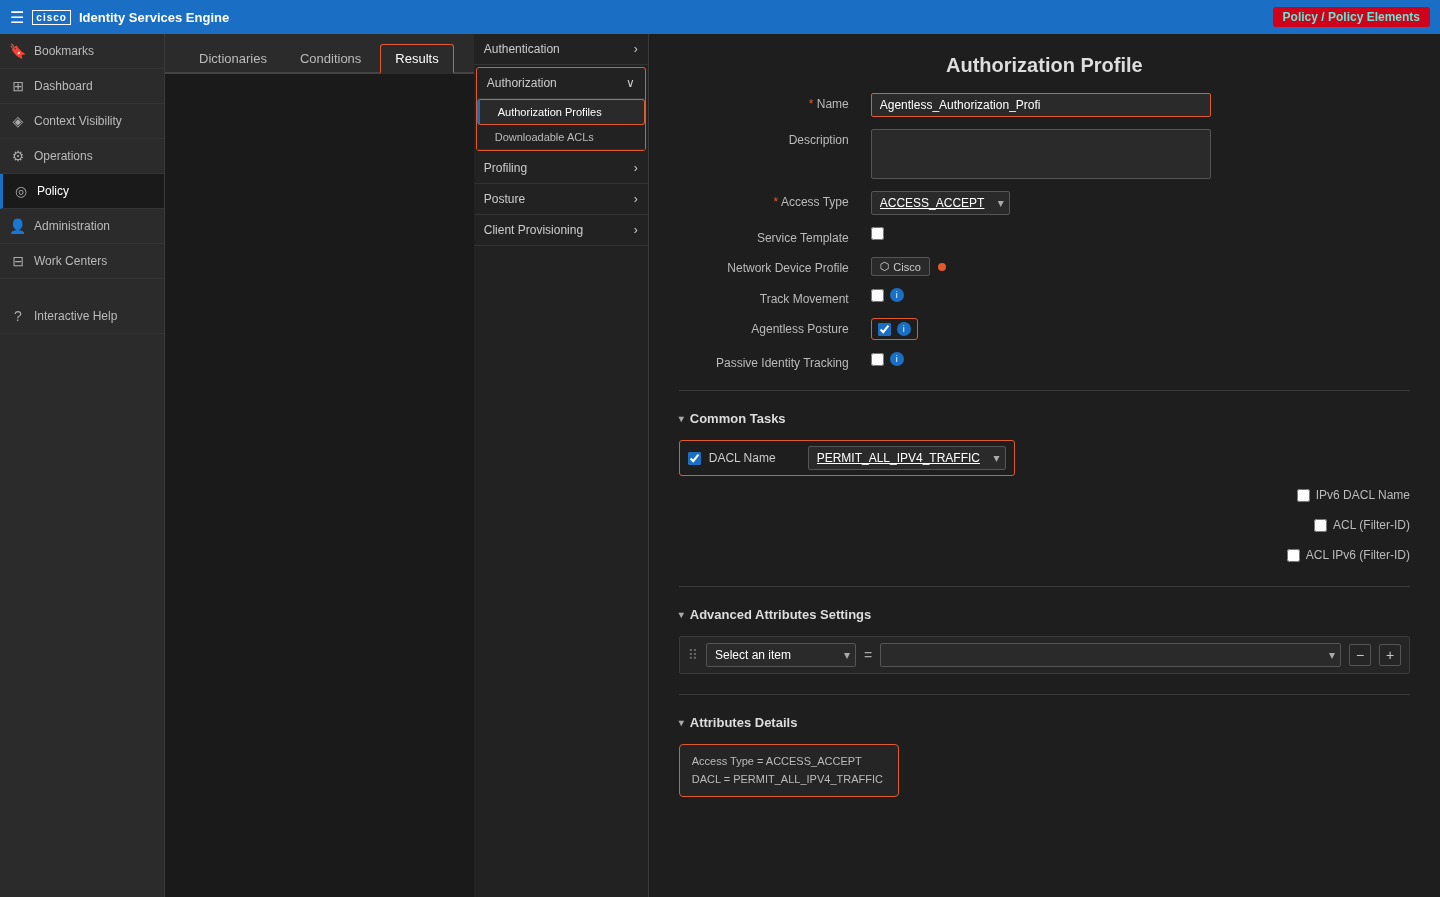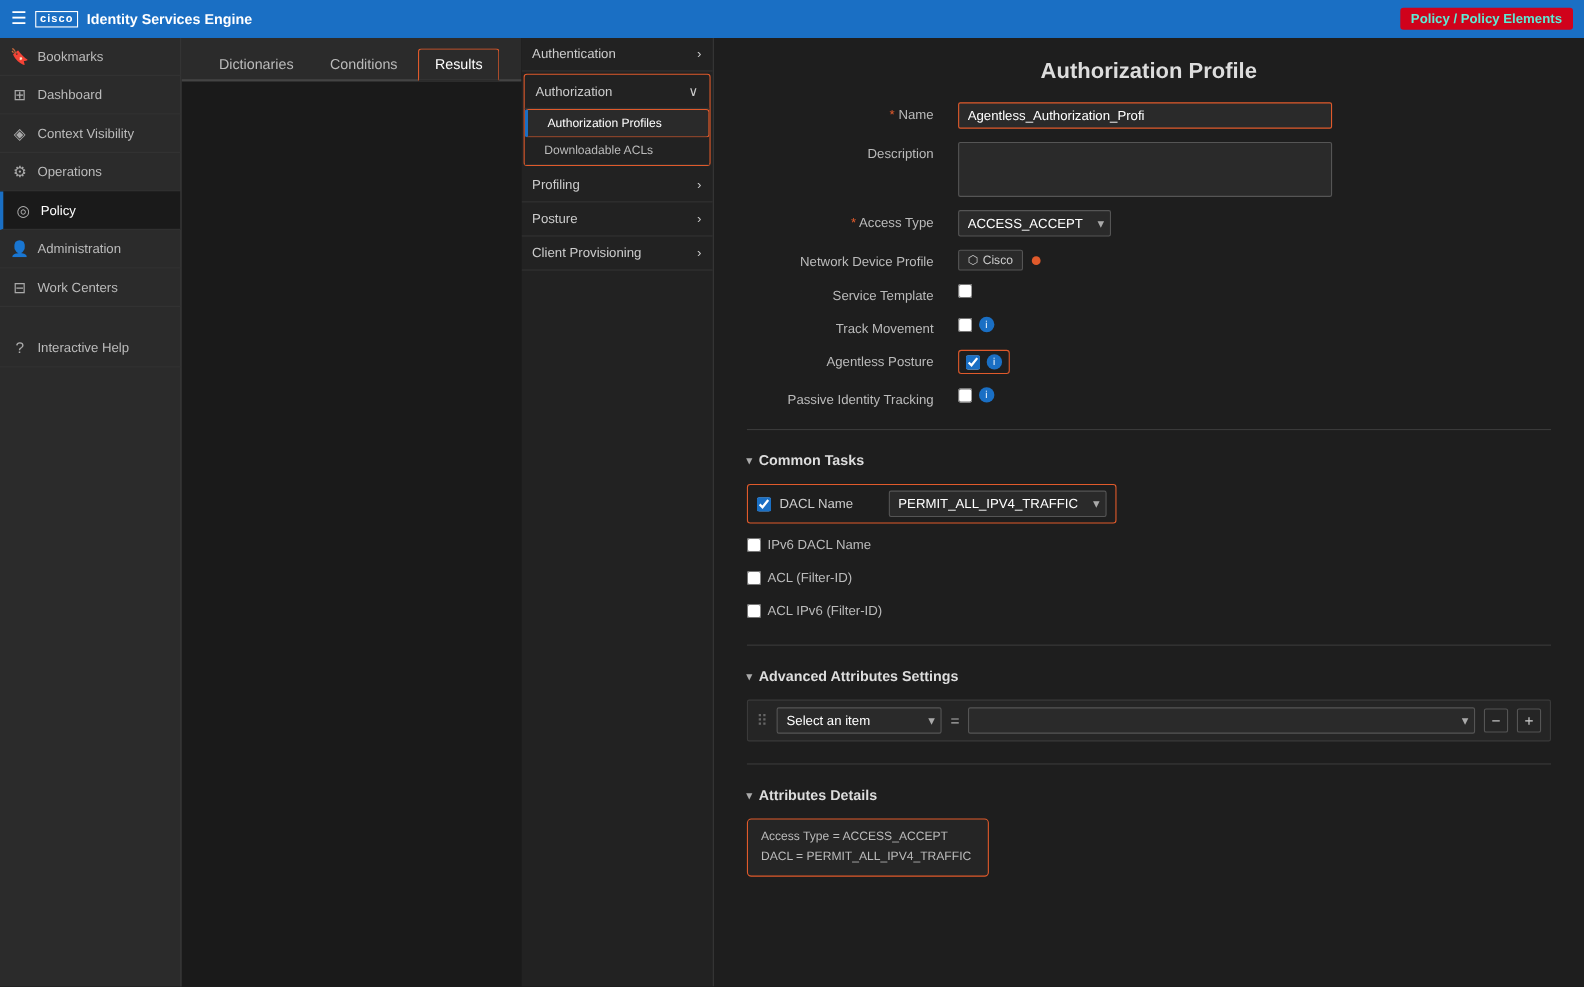--- a/index.html
+++ b/index.html
@@ -175,20 +175,21 @@
       background: #2a2a2a;
       border: 1px solid #555;
       color: #fff;
       padding: 4px 24px 4px 8px;
       font-size: 12px;
       border-radius: 2px;
       appearance: none;
       cursor: pointer;
       min-width: 130px;
       position: relative;
+      text-decoration: underline;
     }
     .select-wrapper {
       position: relative;
       display: inline-flex;
       align-items: center;
     }
     .select-wrapper::after {
       content: '▾';
       position: absolute;
       right: 6px;
@@ -288,20 +289,21 @@
       color: #aaa;
       pointer-events: none;
     }
 
     .task-checkbox-row {
       display: flex;
       align-items: center;
       gap: 6px;
       margin-bottom: 8px;
       padding: 4px 0;
+      justify-content: flex-end;
     }
     .task-label { color: #bbb; font-size: 12px; }
 
     
     .attr-row {
       display: flex;
       align-items: center;
       gap: 8px;
       padding: 6px 8px;
       background: #252525;
@@ -525,33 +527,33 @@
             </div>
             <div class="select-wrapper">
               <select class="form-select">
                 <option>ACCESS_ACCEPT</option>
                 <option>ACCESS_REJECT</option>
               </select>
             </div>
           </div>
 
           <div class="form-row">
+            <div class="form-label">Service Template</div>
+            <input type="checkbox" style="">
+          </div>
+
+          <div class="form-row">
             <div class="form-label">Network Device Profile</div>
             <div class="network-device-row">
               <div class="cisco-badge">
                 <span>⬡</span>
                 <span>Cisco</span>
               </div>
               <span class="orange-dot"></span>
             </div>
-          </div>
-
-          <div class="form-row">
-            <div class="form-label">Service Template</div>
-            <input type="checkbox" style="">
           </div>
 
           <div class="form-row">
             <div class="form-label">Track Movement</div>
             <div class="checkbox-row">
               <input type="checkbox" style="">
               <span class="info-icon blue">i</span>
             </div>
           </div>
 

